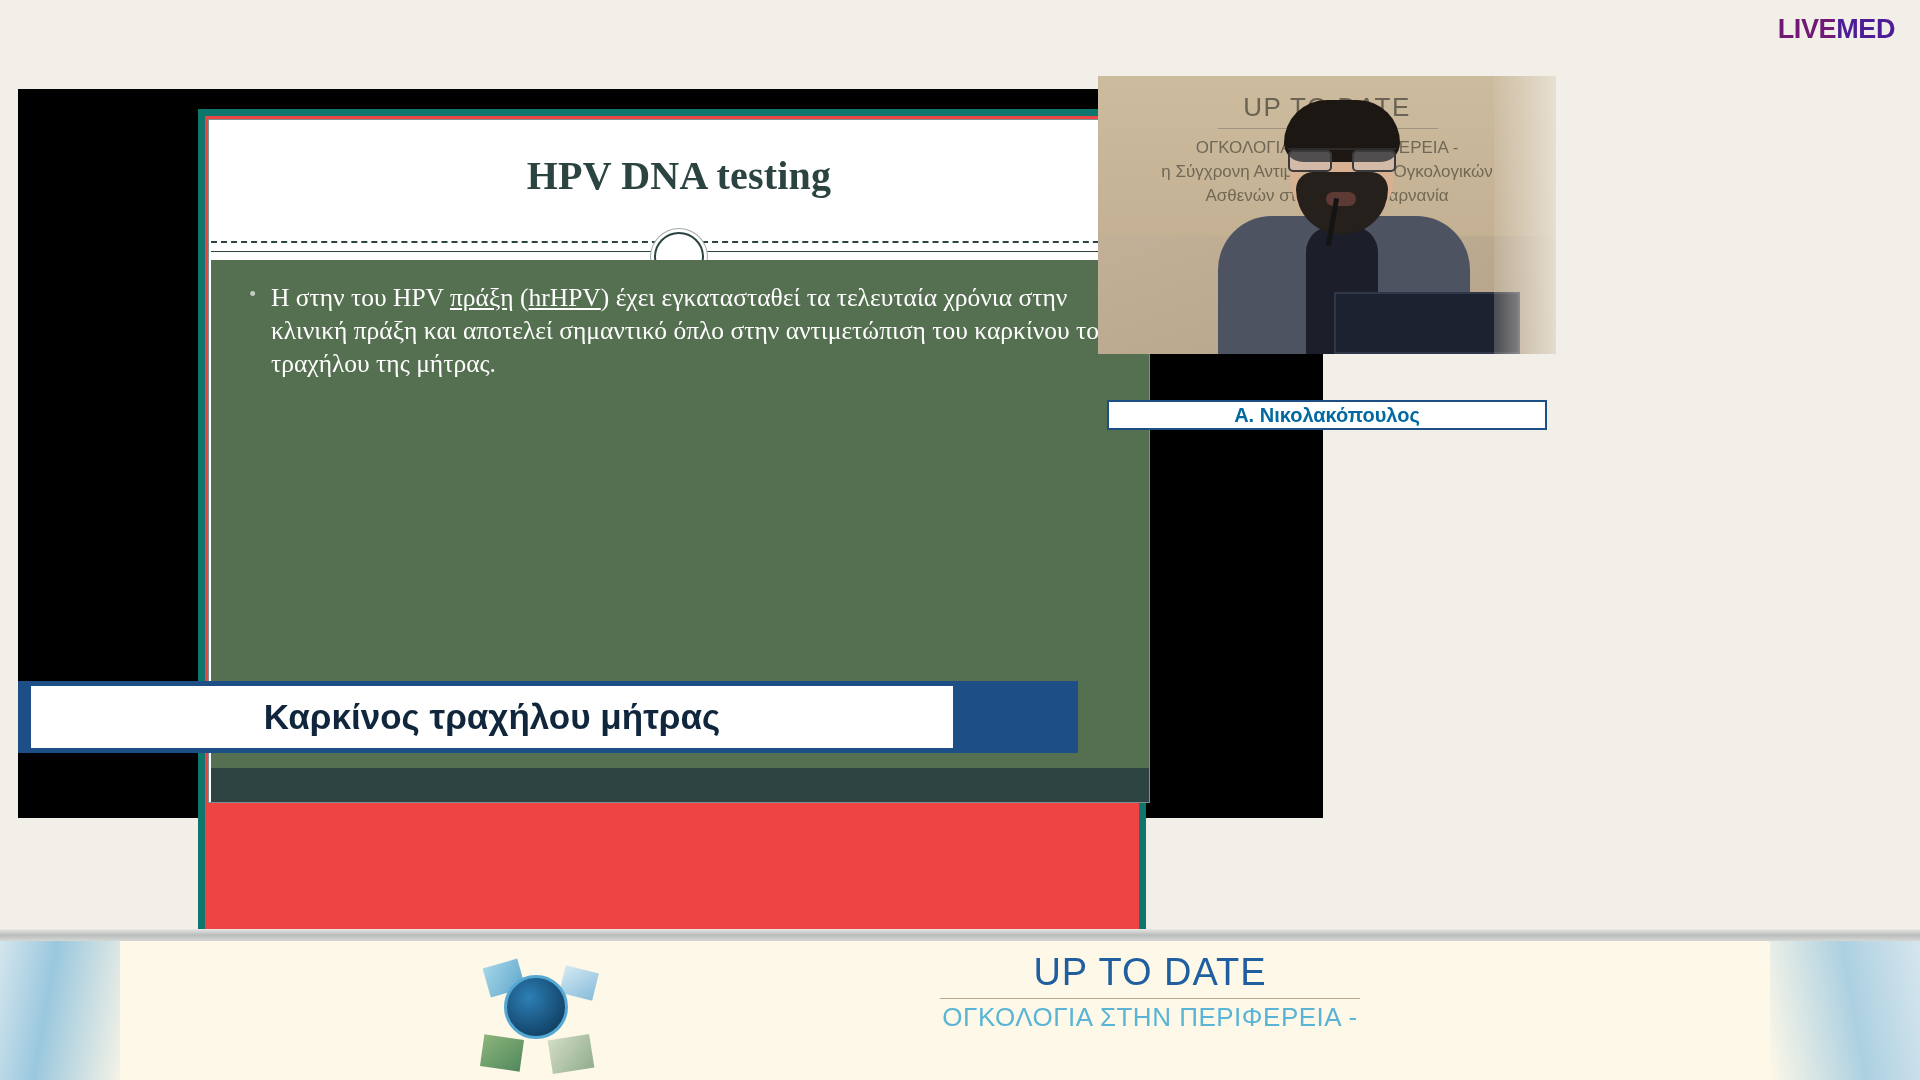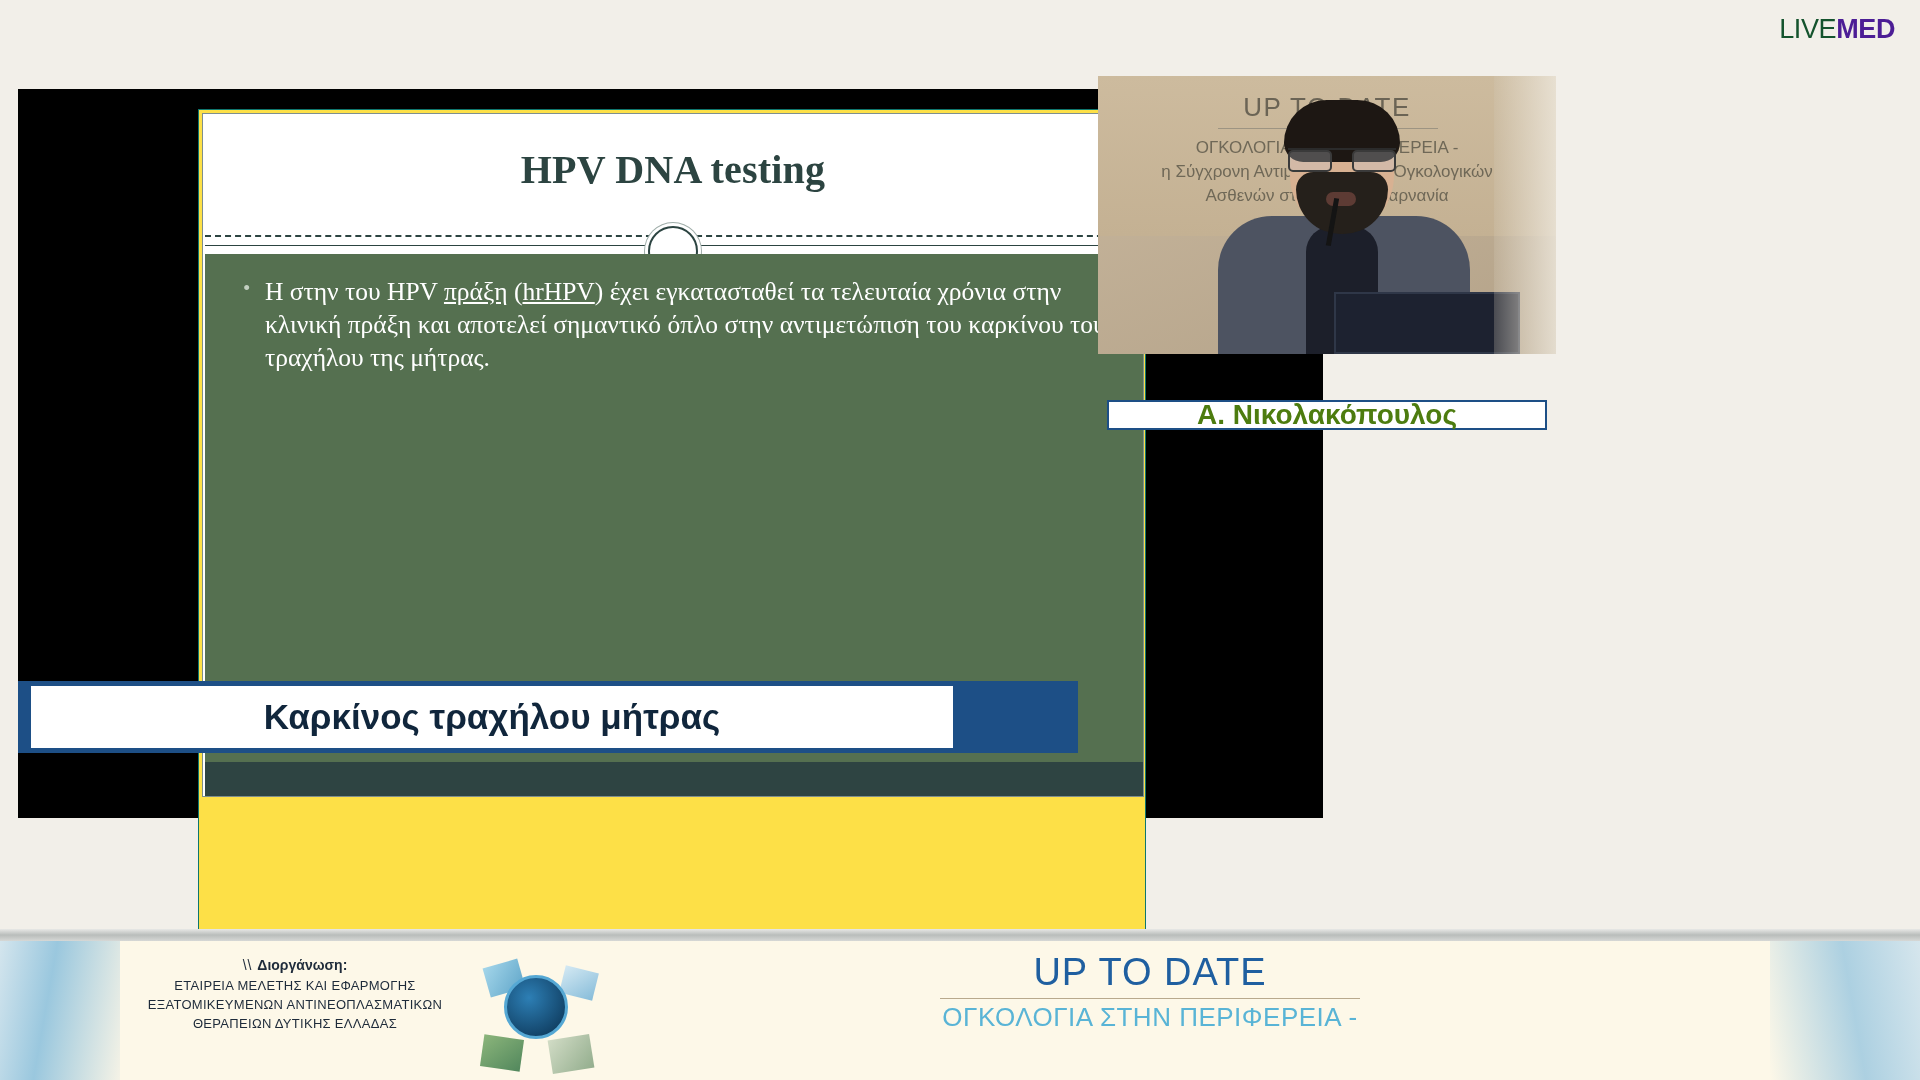--- a/index.html
+++ b/index.html
@@ -14,41 +14,41 @@
   .topbar {
     position: absolute; left: 0; top: 0;
     width: 1920px; height: 57px;
     background: #f2efe9;
   }
   .livemed {
     position: absolute; right: 25px; top: 14px;
     font-size: 27px; letter-spacing: -0.4px;
     white-space: nowrap;
   }
-  .livemed .lv-live { font-weight: normal; color: #14532d; }
+  .livemed .lv-live { font-weight: bold; color: #701a75; }
   .livemed .lv-med  { font-weight: bold; color: #4c1d95; }
 
   
   .stage {
     position: absolute; left: 0; top: 57px;
     width: 1920px; height: 880px;
     background: #f2efe9;
   }
 
   
   .slide-frame {
     position: absolute; left: 18px; top: 32px;
     width: 1305px; height: 729px;
     background: #000;
   }
   .slide {
     position: absolute; left: 180px; top: 20px;
     width: 948px; height: 835px;
-    background: #fde047;
-    border: 1px solid #0f766e;
+    background: #ef4444;
+    border: 7px solid #0f766e;
   }
   .slide-inner {
     position: absolute; left: 3px; top: 3px;
     width: 942px; height: 684px;
     background: #fff;
     border: 1px solid #7e8f8d;
   }
   .slide-title {
     position: absolute; left: 0; top: 32px; width: 100%;
     text-align: center;
@@ -215,21 +215,21 @@
   }
 
   .speaker-name-bar {
     position: absolute; left: 1107px; top: 343px;
     width: 440px; height: 30px;
     background: #ffffff;
     border: 2px solid #1d4f86;
     display: flex; align-items: center; justify-content: center;
   }
   .speaker-name {
-    font-size: 28px; font-weight: bold; color: #4d7c0f;
+    font-size: 20px; font-weight: bold; color: #0369a1;
   }
 
   
   .session-bar {
     position: absolute; left: 18px; top: 624px;
     width: 1060px; height: 72px;
     background: #1d4f86;
   }
   .session-inner {
     position: absolute; left: 13px; top: 5px;
@@ -391,26 +391,20 @@
       <span class="session-title">Καρκίνος τραχήλου μήτρας</span>
     </div>
   </div>
 </div>
 
 <div class="bottom-sep"></div>
 <div class="bottom-band">
   <div class="band-wash-l"></div>
   <div class="band-wash-r"></div>
 
-  <div class="organizer">
-    <div class="org-head"><span class="slashes">\\ </span><span>Διοργάνωση:</span></div>
-    <div class="org-line">ΕΤΑΙΡΕΙΑ ΜΕΛΕΤΗΣ ΚΑΙ ΕΦΑΡΜΟΓΗΣ</div>
-    <div class="org-line">ΕΞΑΤΟΜΙΚΕΥΜΕΝΩΝ ΑΝΤΙΝΕΟΠΛΑΣΜΑΤΙΚΩΝ</div>
-    <div class="org-line">ΘΕΡΑΠΕΙΩΝ ΔΥΤΙΚΗΣ ΕΛΛΑΔΑΣ</div>
-  </div>
 
   <div class="logo-collage">
     <div class="lc-sq1"></div>
     <div class="lc-sq2"></div>
     <div class="lc-sq3"></div>
     <div class="lc-sq4"></div>
     <div class="lc-globe"></div>
   </div>
 
   <div class="event-brand">

